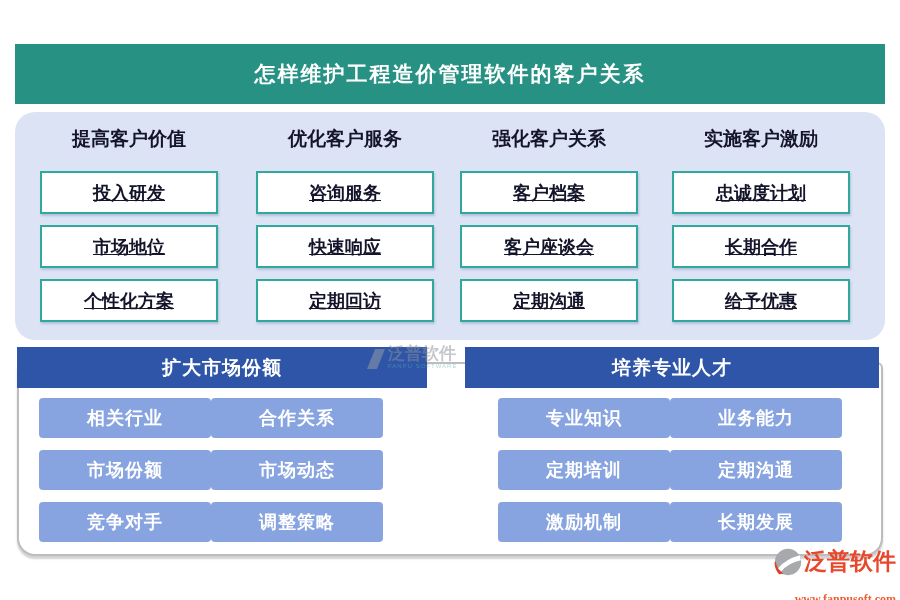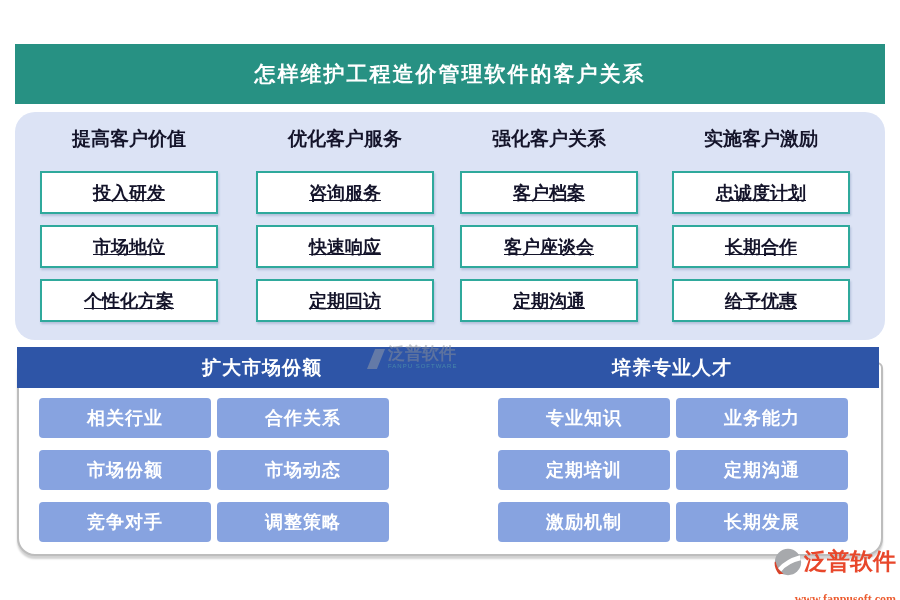--- a/index.html
+++ b/index.html
@@ -41,25 +41,25 @@
     box-sizing:border-box;background:#ffffff;border:2px solid #bdbdbd;
     border-radius:6px 6px 18px 18px;
     box-shadow:0 3px 2px rgba(0,0,0,0.18);
     z-index:1;
   }
   .group-header{
     position:absolute;top:347px;height:41px;background:#2e55a7;color:#ffffff;
     display:flex;align-items:center;justify-content:center;
     font-size:19px;font-weight:bold;z-index:2;letter-spacing:1px;
   }
-  .group-header-left{left:17px;width:410px;padding-left:40px;}
+  .group-header-left{left:17px;width:410px;}
   .group-header-right{left:465px;width:414px;}
   .group-body{
     position:absolute;display:grid;
-    grid-template-columns:172px 172px;gap:12px 6px;z-index:3;
+    grid-template-columns:172px 172px;gap:12px 0;z-index:3;
   }
   .group-body-left{left:39px;top:398px;}
   .group-body-right{left:498px;top:398px;}
   .btn-blue{
     box-sizing:border-box;width:172px;height:40px;background:#87a3e0;
     border-radius:4px;color:#ffffff;
     display:flex;align-items:center;justify-content:center;
     font-size:18px;font-weight:bold;letter-spacing:1px;
   }
   

